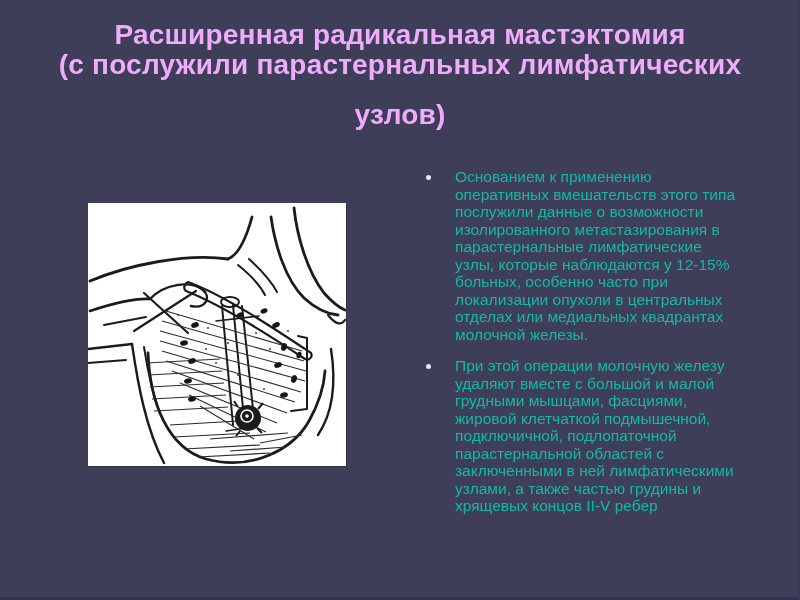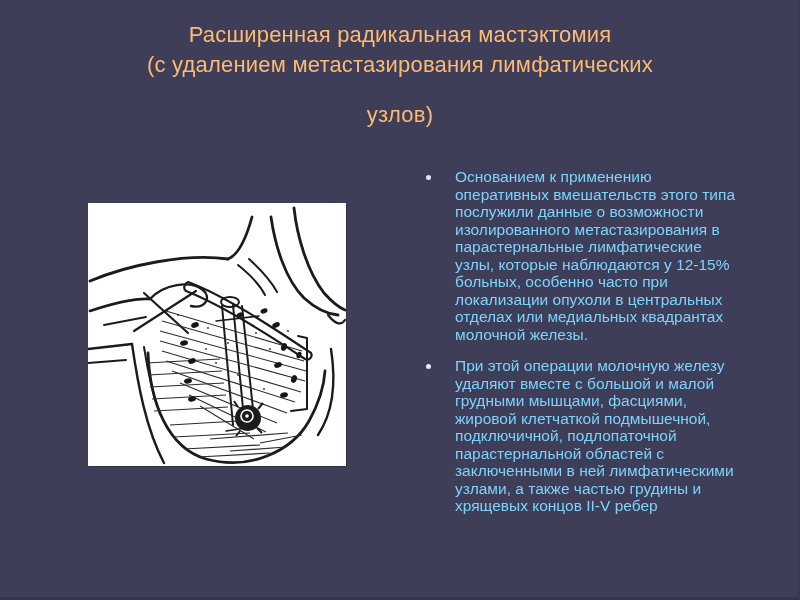--- a/index.html
+++ b/index.html
@@ -10,50 +10,50 @@
   }
   .slide{
     position:relative;width:800px;height:600px;
     background:#3E3E59;
   }
   .edge-bottom{position:absolute;left:0;right:0;bottom:0;height:3px;background:#333350;}
   .edge-right{position:absolute;top:0;right:0;bottom:0;width:2px;background:#383854;}
 
   .title{
     position:absolute;top:20px;left:30px;right:30px;
-    text-align:center;color:#fdba74;font-weight:normal;
-    font-size:22px;line-height:30px;letter-spacing:0.2px;
+    text-align:center;color:#f0abfc;font-weight:bold;
+    font-size:28px;line-height:30px;letter-spacing:0.2px;
   }
   .title .line3{margin-top:20px;}
 
   .figure{
     position:absolute;left:88px;top:203px;width:258px;height:263px;
     background:#FFFFFF;box-shadow:1px 1px 0 #32324C;
   }
   .figure svg{display:block;}
 
   .bullets{
     position:absolute;left:420px;top:168px;width:372px;
-    color:#7dd3fc;font-size:15.5px;line-height:17.5px;
+    color:#14b8a6;font-size:15.5px;line-height:17.5px;
   }
   .bullet-item{position:relative;padding-left:35px;margin-bottom:14px;}
   .bullet-dot{
     position:absolute;left:6px;top:7px;width:5px;height:5px;
     border-radius:50%;background:#E9E9F3;
   }
   .bullet-text{white-space:pre-line;display:block;}
 </style>
 </head>
 <body>
 
 <div class="slide">
 
   <div class="title">
     <div class="line1">Расширенная радикальная мастэктомия</div>
-    <div class="line2">(с удалением метастазирования лимфатических</div>
+    <div class="line2">(с послужили парастернальных лимфатических</div>
     <div class="line3">узлов)</div>
   </div>
 
   <div class="figure">
 
     <svg viewBox="0 0 258 263" width="258" height="263" xmlns="http://www.w3.org/2000/svg">
       <rect width="258" height="263" fill="#FFFFFF"></rect>
 
       <g stroke="#1B1B1B" fill="none" stroke-linecap="round" stroke-linejoin="round">
 

